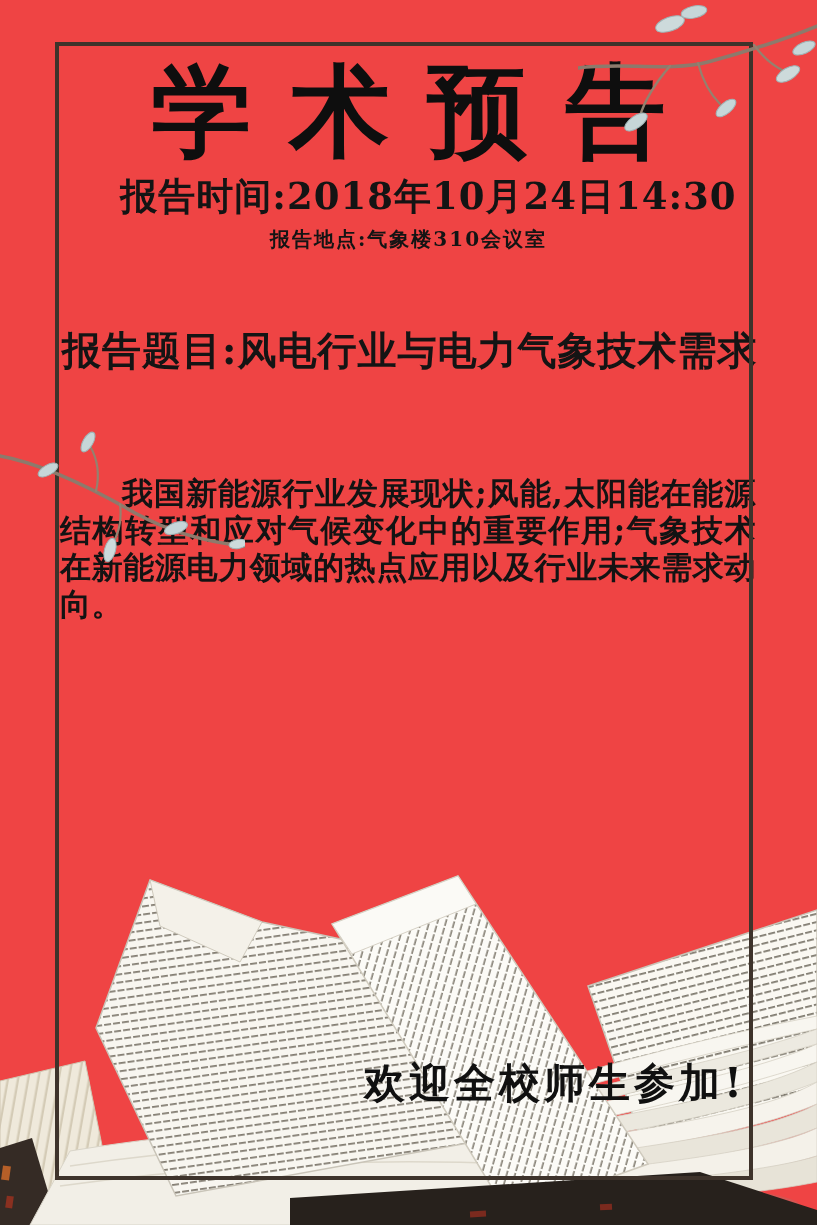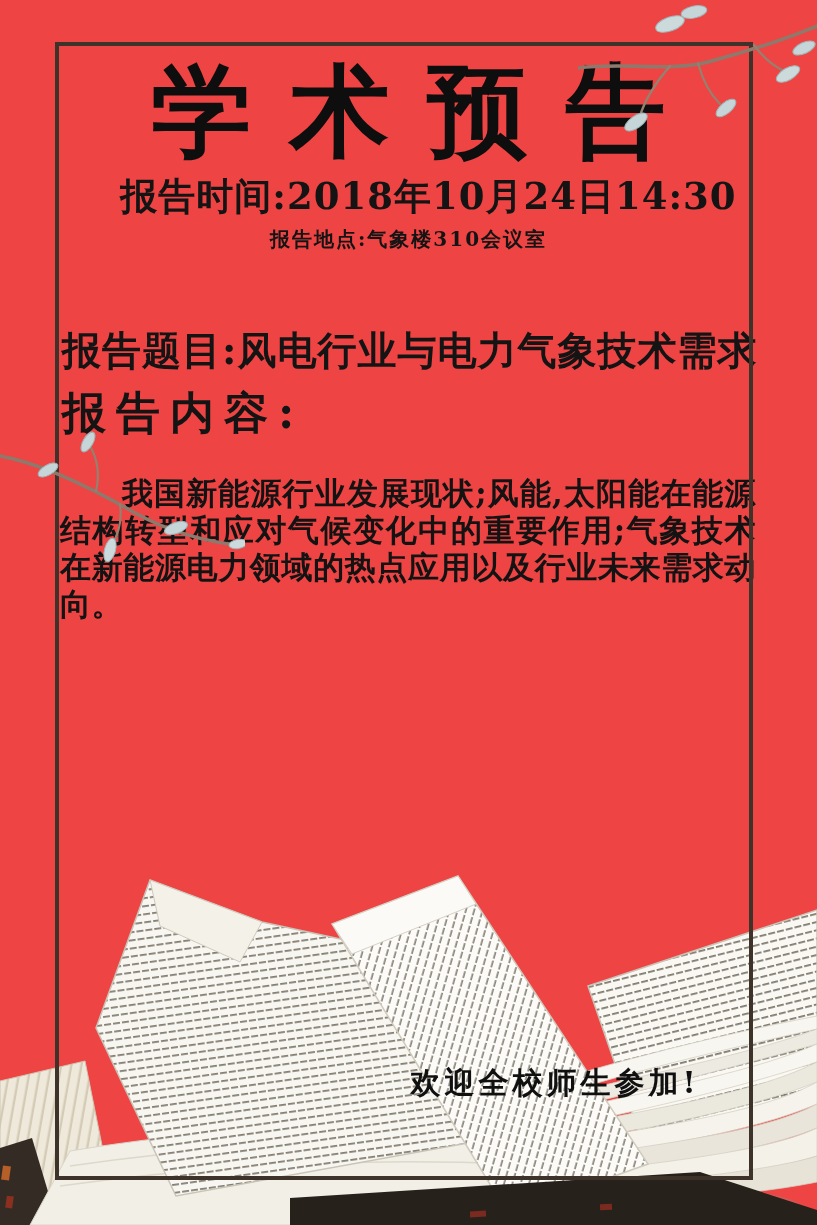--- a/index.html
+++ b/index.html
@@ -48,39 +48,38 @@
     text-align:justify;color:#131313;
   }
   .p-content{top:444px;line-height:37px;}
   .p-speaker{top:660px;line-height:39px;}
   .book-photo{position:absolute;left:0;top:866px;width:817px;height:359px;z-index:10;}
   .branch{position:absolute;z-index:55;pointer-events:none;}
   .branch-tr{left:578px;top:0;}
   .branch-l{left:0;top:418px;}
   .footer-text{
     position:absolute;left:325px;top:1056px;width:460px;z-index:60;
-    text-align:center;font-size:30px;font-weight:700;line-height:54px;
+    text-align:center;font-size:41px;font-weight:700;line-height:54px;
     letter-spacing:4px;color:#101010;
   }
 </style>
 </head>
 <body>
 
 <div class="poster">
 
   <div class="frame"></div>
 
   <div class="title">学术预告</div>
 
   <div class="time-line">报告时间:2018年10月24日14:30</div>
   <div class="place-line">报告地点:气象楼310会议室</div>
 
   <div class="topic-line">报告题目:风电行业与电力气象技术需求</div>
 
-  <div class="section-heading h-content">报告内容:</div>
   <p class="body-para p-content">我国新能源行业发展现状;风能,太阳能在能源结构转型和应对气候变化中的重要作用;气象技术在新能源电力领域的热点应用以及行业未来需求动向。</p>
 
 
   <svg class="book-photo" width="817" height="359" viewBox="0 0 817 359" xmlns="http://www.w3.org/2000/svg">
     <defs>
       <pattern id="txtL" patternUnits="userSpaceOnUse" width="9" height="8" patternTransform="rotate(-8)">
         <rect width="9" height="8" fill="#f8f6f0"></rect>
         <rect y="3" width="7" height="1.8" fill="#837d72"></rect>
       </pattern>
       <pattern id="txtM" patternUnits="userSpaceOnUse" width="9" height="8" patternTransform="rotate(106)">

